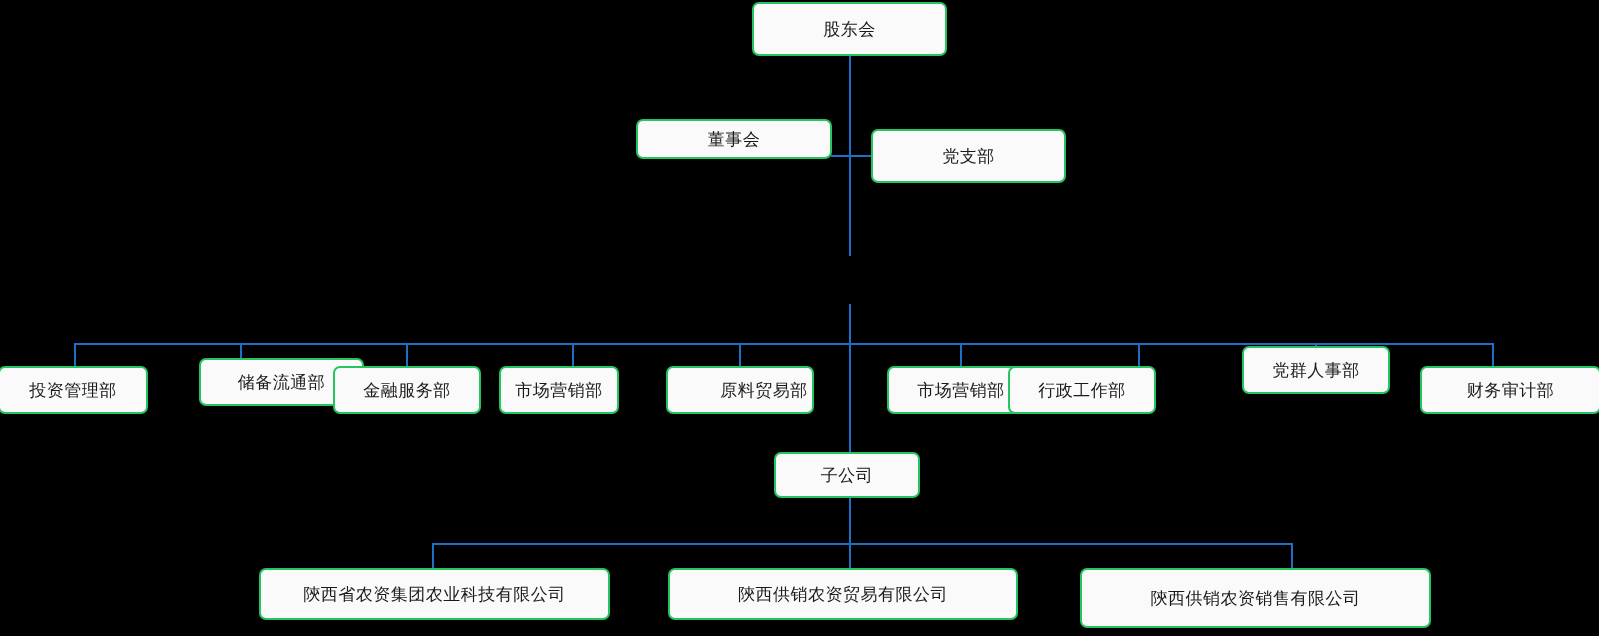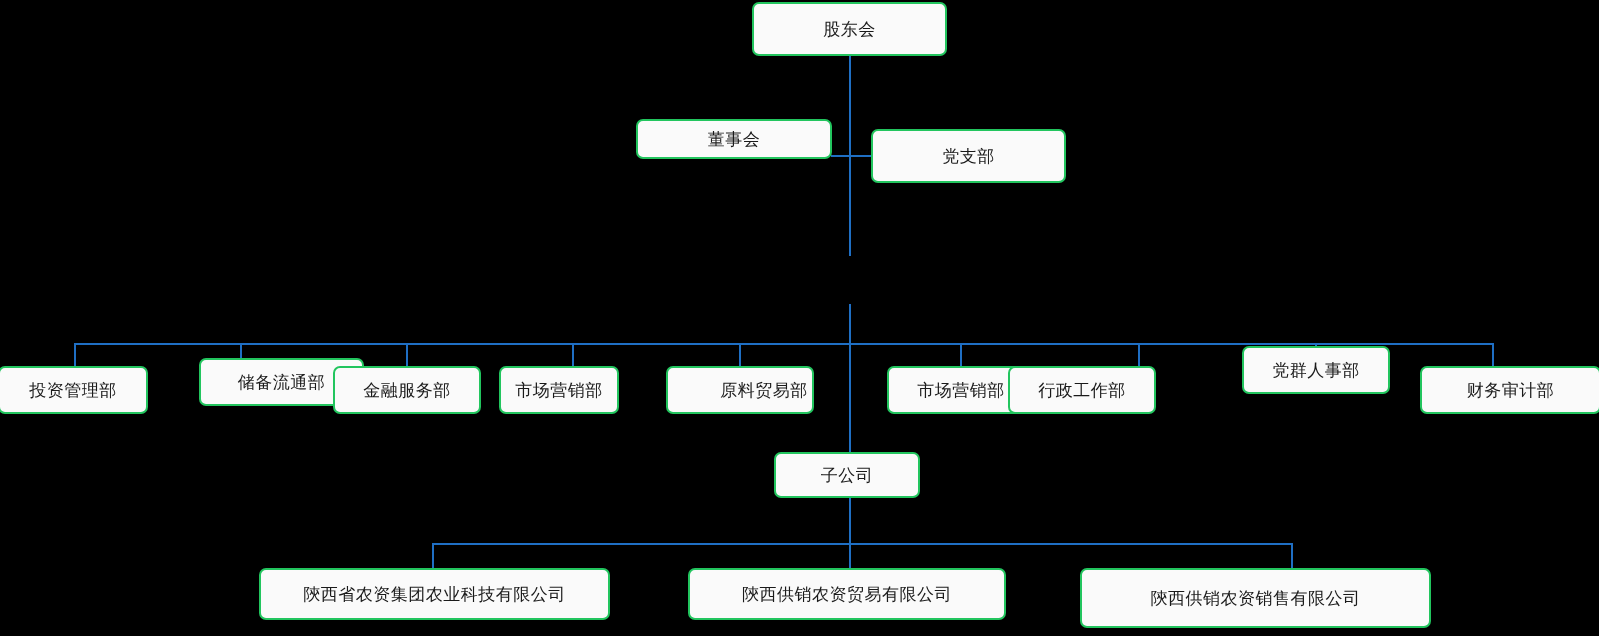--- a/index.html
+++ b/index.html
@@ -87,16 +87,16 @@
   <div class="node" style="left:499px; top:366px; width:120px; height:48px;">市场营销部</div>
   <div class="node" style="left:666px; top:366px; width:148px; height:48px;padding-left:48px;">原料贸易部</div>
   <div class="node" style="left:887px; top:366px; width:148px; height:48px;">市场营销部</div>
   <div class="node" style="left:1008px; top:366px; width:148px; height:48px;">行政工作部</div>
   <div class="node" style="left:1242px; top:346px; width:148px; height:48px;">党群人事部</div>
   <div class="node" style="left:1420px; top:366px; width:181px; height:48px;">财务审计部</div>
 
   <div class="node" style="left:774px; top:452px; width:146px; height:46px;">子公司</div>
 
   <div class="node wide-label" style="left:259px; top:568px; width:351px; height:52px;">陝西省农资集团农业科技有限公司</div>
-  <div class="node wide-label" style="left:688px; top:568px; width:318px; height:52px;">陝西供销农资贸易有限公司</div>
+  <div class="node wide-label" style="left:668px; top:568px; width:350px; height:52px;">陝西供销农资贸易有限公司</div>
   <div class="node wide-label" style="left:1080px; top:568px; width:351px; height:60px;">陝西供销农资销售有限公司</div>
 
 </div>
 
 </body></html>

